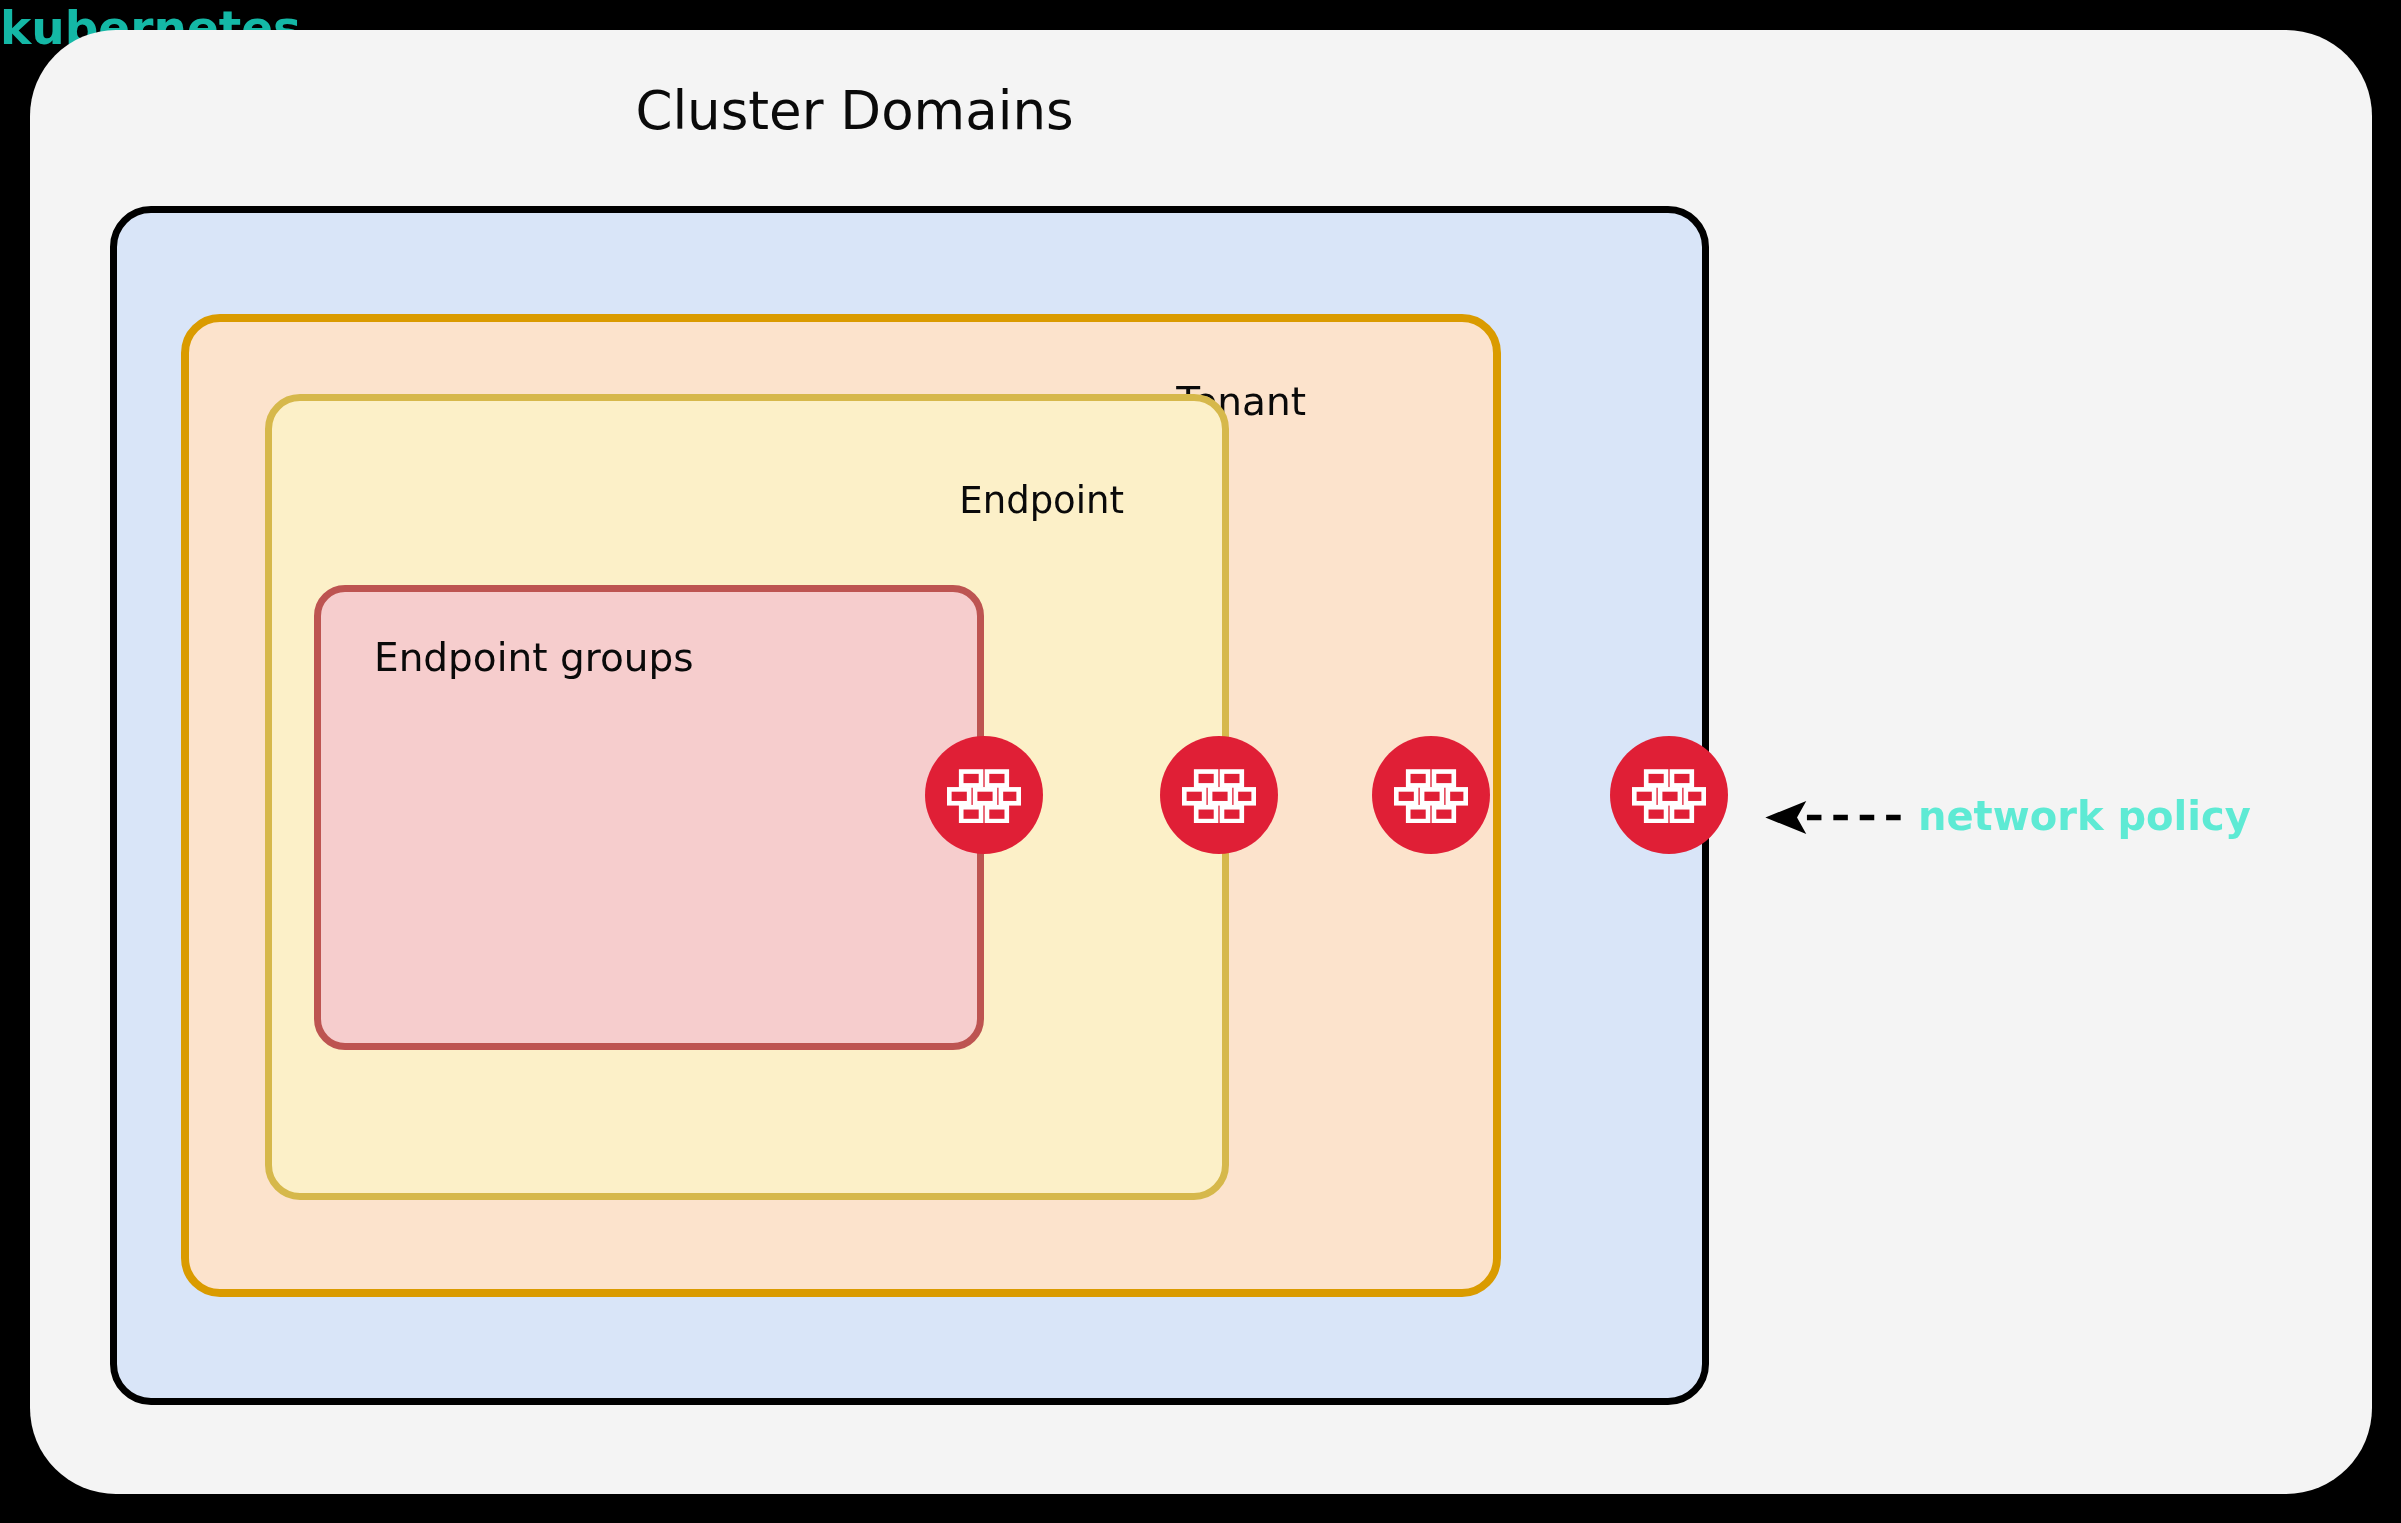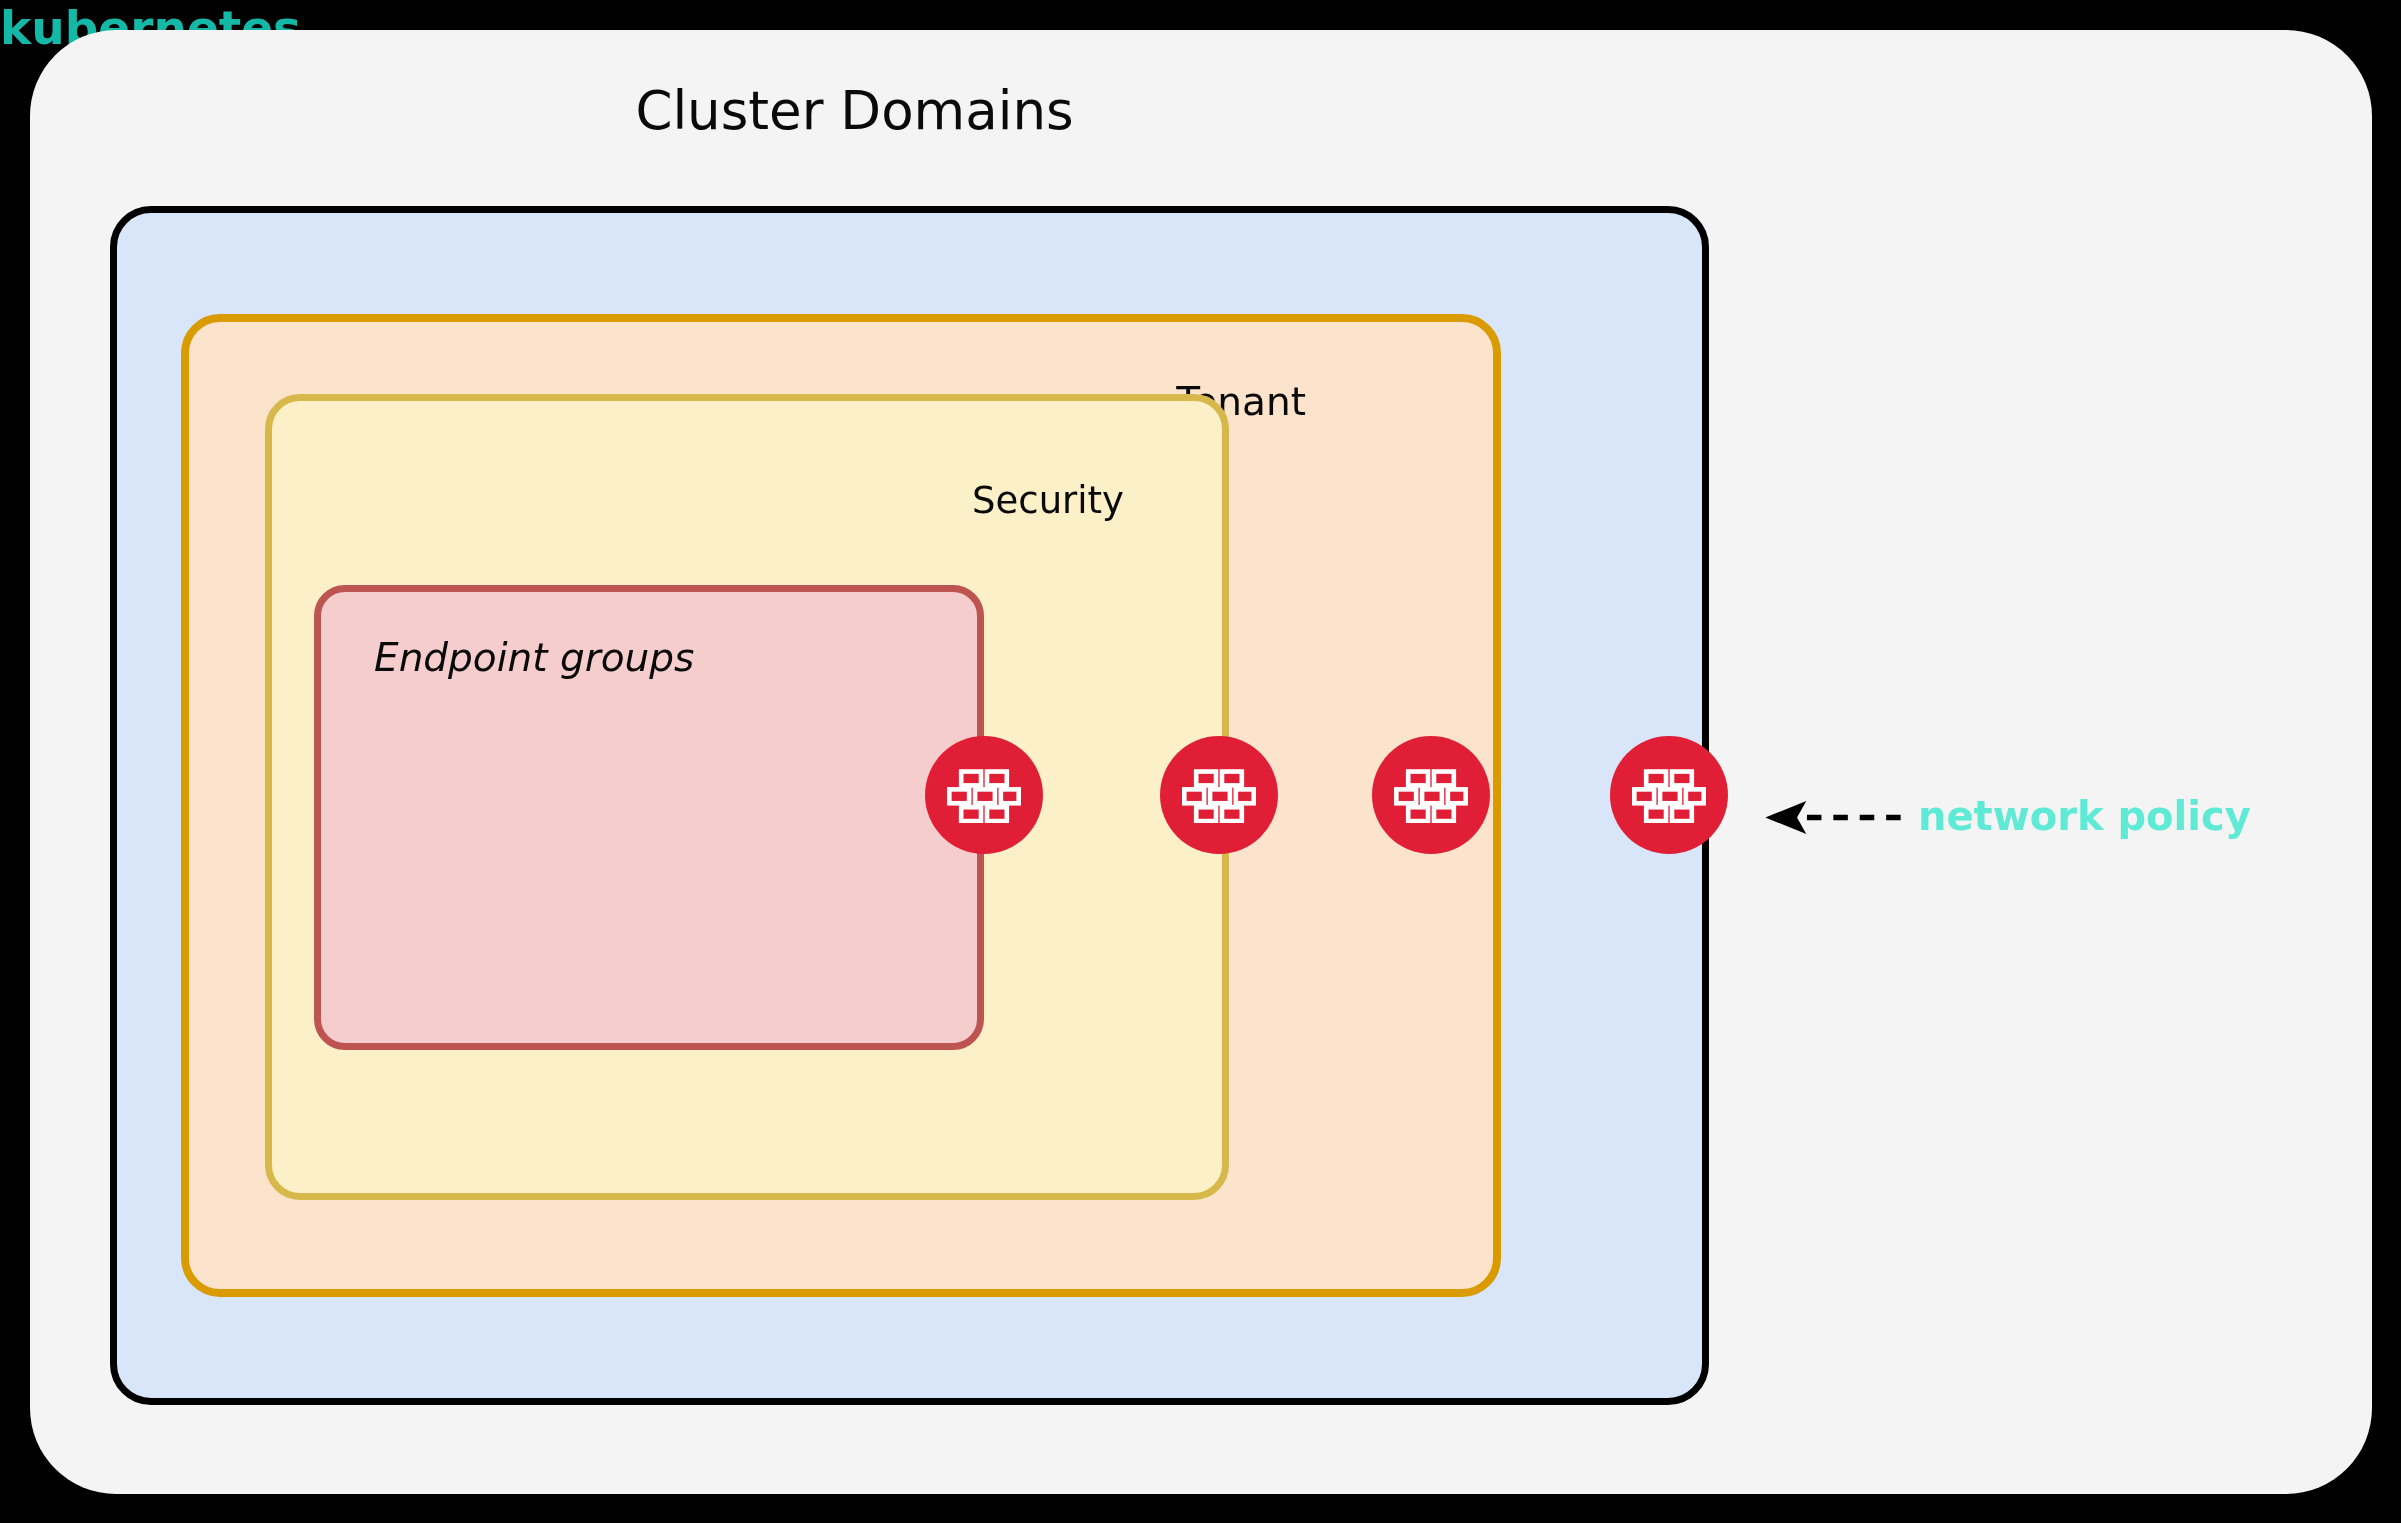--- a/index.html
+++ b/index.html
@@ -73,21 +73,20 @@
     font-size:39px;
   }
   .label-namespace{
     left:0; top:479px; width:1124px;
     text-align:right;
     font-size:37px;
   }
   .label-endpoint{
     left:374px; top:635px;
     font-size:39px;
-    font-style:italic;
   }
   .label-kubernetes{
     left:110px; top:1313px; width:1599px;
     text-align:left;
     font-size:47px;
     font-weight:bold;
     color:#14b8a6;
   }
   .label-policy{
     position:absolute;
@@ -123,21 +122,21 @@
   <div class="panel"></div>
 
   <div class="label label-security">Cluster Domains</div>
 
   <div class="box box-cluster"></div>
 
   <div class="box box-tenant"></div>
   <div class="label label-tenant">Tenant</div>
 
   <div class="box box-namespace"></div>
-  <div class="label label-namespace">Security</div>
+  <div class="label label-namespace">Endpoint</div>
 
   <div class="box box-endpoint"></div>
   <div class="label label-endpoint">Endpoint groups</div>
 
   <div class="label-kubernetes">kubernetes</div>
 
   <div class="fw" style="left:925px;top:736px;">
     <span>
       <svg width="74" height="56" viewBox="0 0 112 84">
         <g fill="none" stroke="#FFFFFF" stroke-width="7">

